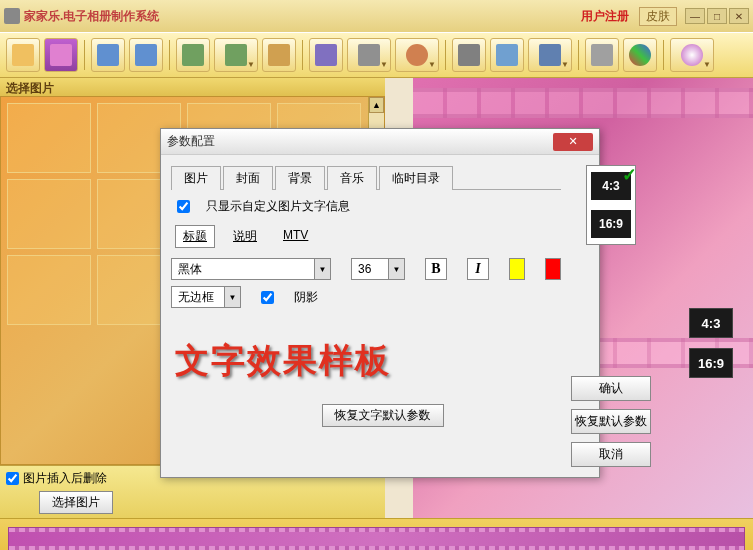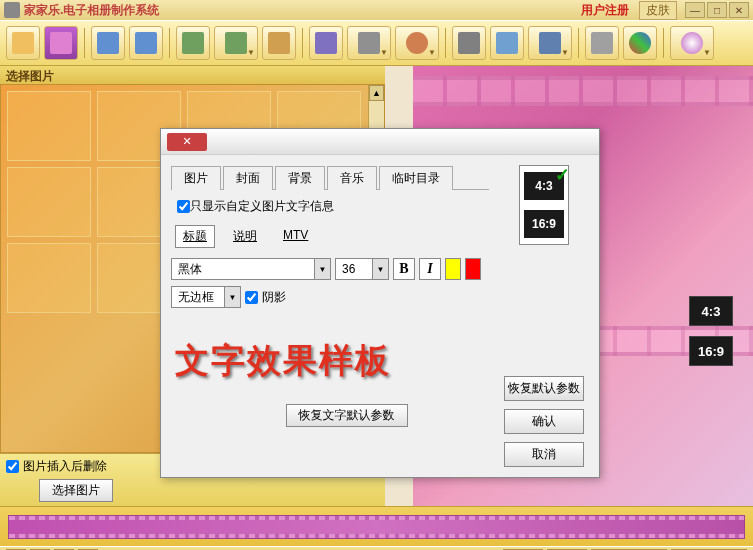--- a/index.html
+++ b/index.html
@@ -1,18 +1,18 @@
 <!DOCTYPE html>
 <html><head>
 <meta charset="utf-8">
 <style>
 * { box-sizing: border-box; margin: 0; padding: 0; font-family: "Microsoft YaHei", SimSun, sans-serif; font-size: 12px; }
 body { width: 753px; height: 550px; overflow: hidden; background: #f0e6d0; }
 
-.titlebar { height: 20px; background: linear-gradient(to bottom, #f5e8b0, #e6d080); display: flex; align-items: center; padding: 0 4px; }
+.titlebar { height: 32px; background: linear-gradient(to bottom, #f5e8b0, #e6d080); display: flex; align-items: center; padding: 0 4px; }
 .titlebar-icon { width: 16px; height: 16px; background: #888; border-radius: 2px; margin-right: 4px; }
 .titlebar-title { color: #c04040; font-weight: bold; flex: 0 0 auto; }
 .titlebar-spacer { flex: 1; }
 .titlebar-link { color: #d02020; font-weight: bold; margin-right: 10px; cursor: pointer; }
 .titlebar-skin { color: #806020; margin-right: 8px; cursor: pointer; border: 1px solid #c0a060; padding: 0 6px; background: #f0e0a0; }
 .win-btns { display: flex; gap: 2px; }
 .win-btn { width: 20px; height: 16px; background: #e0d090; border: 1px solid #b0a060; display: flex; align-items: center; justify-content: center; cursor: pointer; font-size: 10px; color: #604020; }
 
 .toolbar { height: 46px; background: linear-gradient(to bottom, #fff4c0, #f0d870); border-top: 1px solid #fff; border-bottom: 1px solid #c0a040; display: flex; align-items: center; padding: 0 6px; gap: 4px; }
 .tool-btn { width: 34px; height: 34px; background: linear-gradient(to bottom, #fffae0, #f0d880); border: 1px solid #d0b060; border-radius: 3px; display: flex; align-items: center; justify-content: center; cursor: pointer; position: relative; }
@@ -63,27 +63,27 @@
 .dlg-title-text { flex: 1; color: #333; }
 .dlg-close { width: 40px; height: 18px; background: #c94040; color: #fff; display: flex; align-items: center; justify-content: center; cursor: pointer; border-radius: 2px; font-size: 11px; }
 .dlg-body { padding: 10px; display: flex; gap: 10px; height: calc(100% - 26px); }
 .dlg-left { flex: 1; }
 .dlg-right { width: 90px; display: flex; flex-direction: column; gap: 8px; align-items: center; }
 
 .tabs { display: flex; gap: 2px; border-bottom: 1px solid #aaa; margin-bottom: 8px; }
 .tab { padding: 3px 12px; background: #f0f0f0; border: 1px solid #aaa; border-bottom: none; cursor: pointer; position: relative; top: 1px; }
 .tab.active { background: #fff; border-bottom: 1px solid #fff; }
 
-.chk-line { display: flex; align-items: center; gap: 0; margin: 6px 0 10px 6px; }
+.chk-line { display: flex; align-items: center; gap: 16px; margin: 6px 0 10px 6px; }
 
 .subtabs { display: flex; gap: 10px; margin-bottom: 10px; padding-left: 4px; }
 .subtab { padding: 2px 7px; cursor: pointer; border: 1px solid transparent; text-decoration: underline; }
 .subtab.active { border: 1px solid #888; background: #fff; }
 
-.font-row { display: flex; align-items: center; gap: 4px; margin-bottom: 6px; }
+.font-row { display: flex; align-items: center; gap: 20px; margin-bottom: 6px; }
 .combo { display: flex; align-items: center; background: #fff; border: 1px solid #888; height: 22px; }
 .combo .val { padding: 0 6px; flex: 1; }
 .combo .dd-btn { width: 16px; height: 100%; background: #e0e0e0; border-left: 1px solid #888; display: flex; align-items: center; justify-content: center; font-size: 8px; cursor: pointer; }
 .font-combo { width: 160px; }
 .size-combo { width: 54px; }
 .border-combo { width: 70px; }
 .fmt-btn { width: 22px; height: 22px; border: 1px solid #888; background: #fff; display: flex; align-items: center; justify-content: center; cursor: pointer; font-weight: bold; font-family: "Times New Roman", serif; font-size: 14px; }
 .fmt-btn.italic { font-style: italic; }
 .color-sw { width: 16px; height: 22px; border: 1px solid #888; cursor: pointer; }
 .color-sw.y { background: #ffff00; }
@@ -232,20 +232,21 @@
   <div class="bb-btn">⏭</div>
   <div class="bb-spacer"></div>
   <div class="bb-btn text">复制</div>
   <div class="bb-btn text">剪切</div>
   <div class="bb-btn text">删除当前图片</div>
   <div class="bb-btn text">删除全部图片</div>
 </div>
 
 <div class="dialog">
   <div class="dlg-title">
+    <span class="dlg-title-text">参数配置</span>
     <div class="dlg-close">✕</div>
   </div>
   <div class="dlg-body">
     <div class="dlg-left">
       <div class="tabs">
         <div class="tab">图片</div>
         <div class="tab">封面</div>
         <div class="tab">背景</div>
         <div class="tab">音乐</div>
         <div class="tab">临时目录</div>
@@ -285,18 +286,18 @@
       <div class="dlg-btn-row">
         <button class="btn">恢复文字默认参数</button>
       </div>
     </div>
     <div class="dlg-right">
       <div class="ar-preview">
         <div class="ar-chip sel">4:3</div>
         <div class="ar-chip">16:9</div>
       </div>
       <div style="flex:1"></div>
+      <button class="dlg-side-btn">确认</button>
       <button class="dlg-side-btn">恢复默认参数</button>
-      <button class="dlg-side-btn">确认</button>
       <button class="dlg-side-btn">取消</button>
     </div>
   </div>
 </div>
 
 </body></html>

